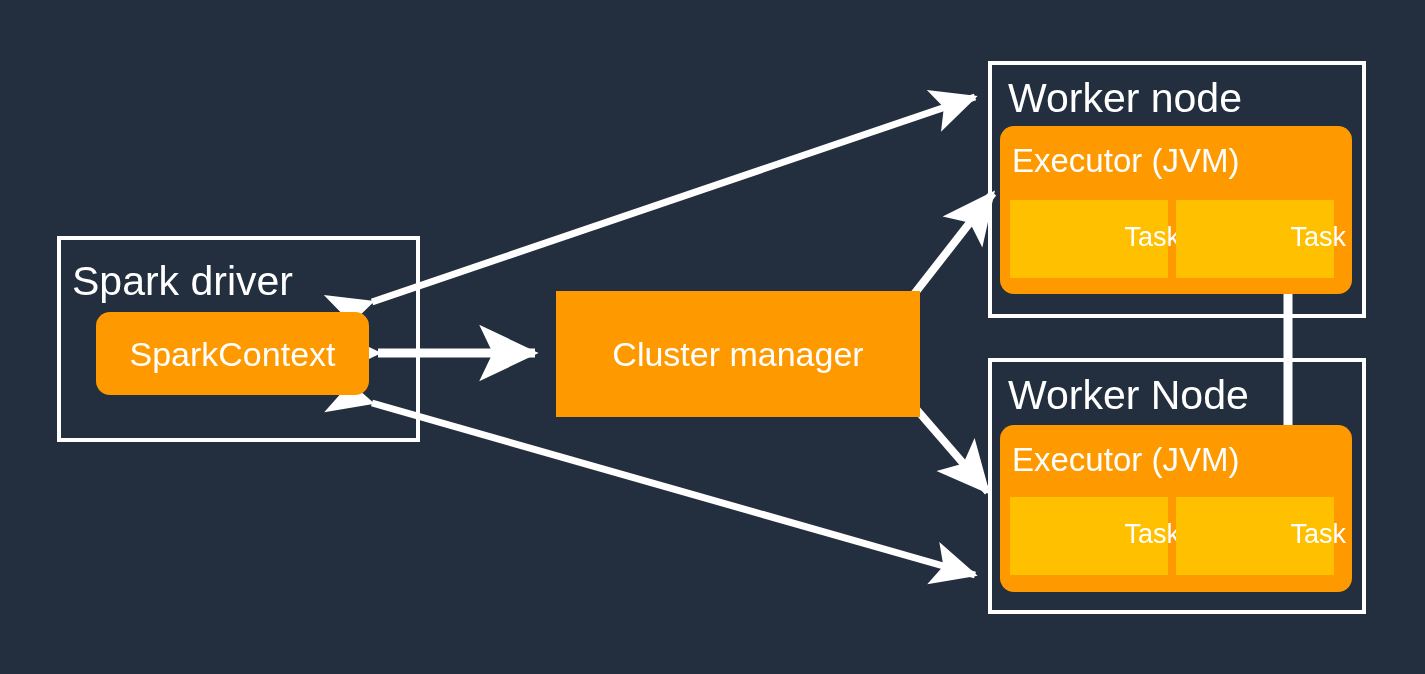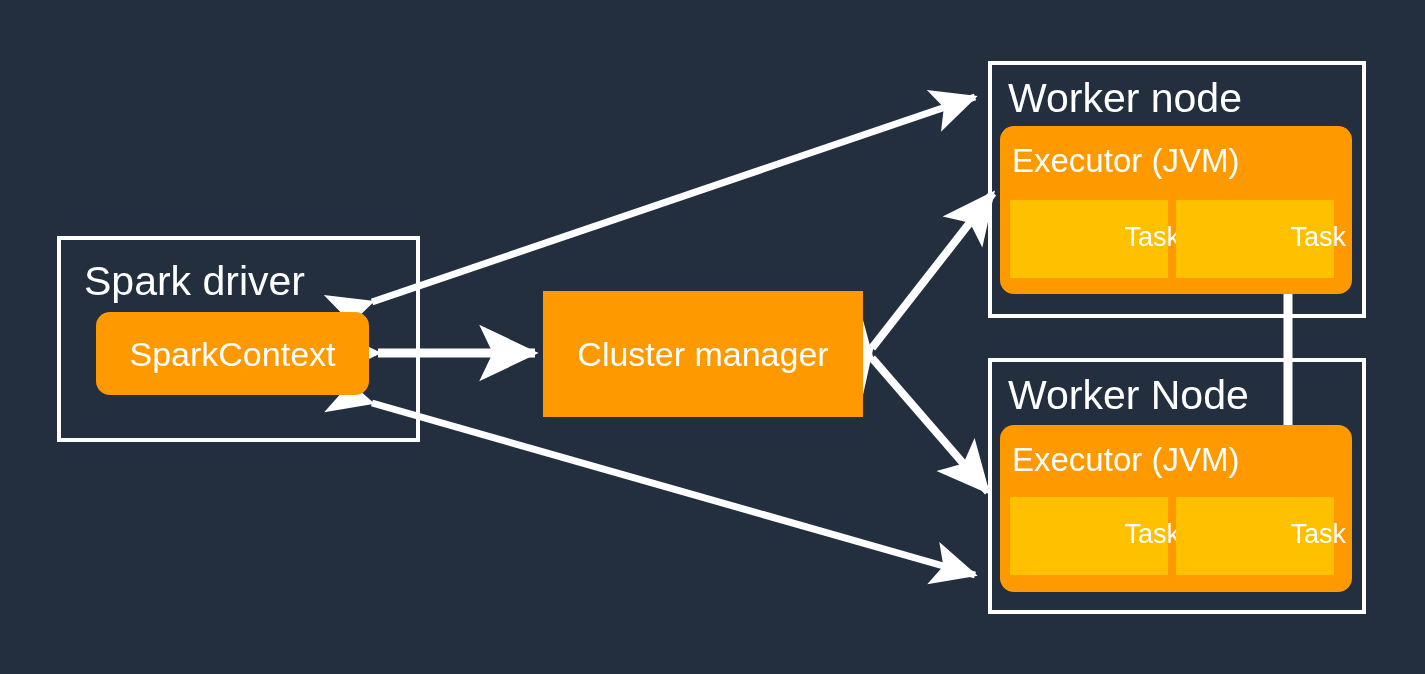--- a/index.html
+++ b/index.html
@@ -104,26 +104,26 @@
     <line x1="372" y1="403" x2="975" y2="575" stroke="#ffffff" stroke-width="7" marker-start="url(#ah)" marker-end="url(#ah)"></line>
 
     <line x1="872" y1="348" x2="993" y2="193" stroke="#ffffff" stroke-width="8" marker-start="url(#ah)" marker-end="url(#ah)"></line>
 
     <line x1="872" y1="358" x2="988" y2="492" stroke="#ffffff" stroke-width="8" marker-start="url(#ah)" marker-end="url(#ah)"></line>
 
     <line x1="1288" y1="278" x2="1288" y2="487" stroke="#ffffff" stroke-width="9" marker-start="url(#ah)" marker-end="url(#ah)"></line>
   </svg>
 
   <div class="node-box" style="left:57px; top:236px; width:363px; height:206px;"></div>
-  <div class="node-title" style="left:84px; top:261px;">Spark driver</div>
+  <div class="node-title" style="left:72px; top:261px;">Spark driver</div>
   <div class="orange-round" style="left:96px; top:312px; width:273px; height:83px;">
     <div class="centered-label">SparkContext</div>
   </div>
 
-  <div class="orange-sharp" style="left:543px; top:291px; width:320px; height:126px;">
+  <div class="orange-sharp" style="left:556px; top:291px; width:364px; height:126px;">
     <div class="centered-label">Cluster manager</div>
   </div>
 
   <div class="node-box" style="left:988px; top:61px; width:378px; height:257px;"></div>
   <div class="node-title" style="left:1008px; top:78px;">Worker node</div>
 
   <div class="orange-round" style="left:1000px; top:126px; width:352px; height:168px;">
     <div class="block-label" style="left:12px; top:18px;">Executor (JVM)</div>
   </div>
   <div class="task-box" style="left:1010px; top:200px; width:158px; height:78px;">

